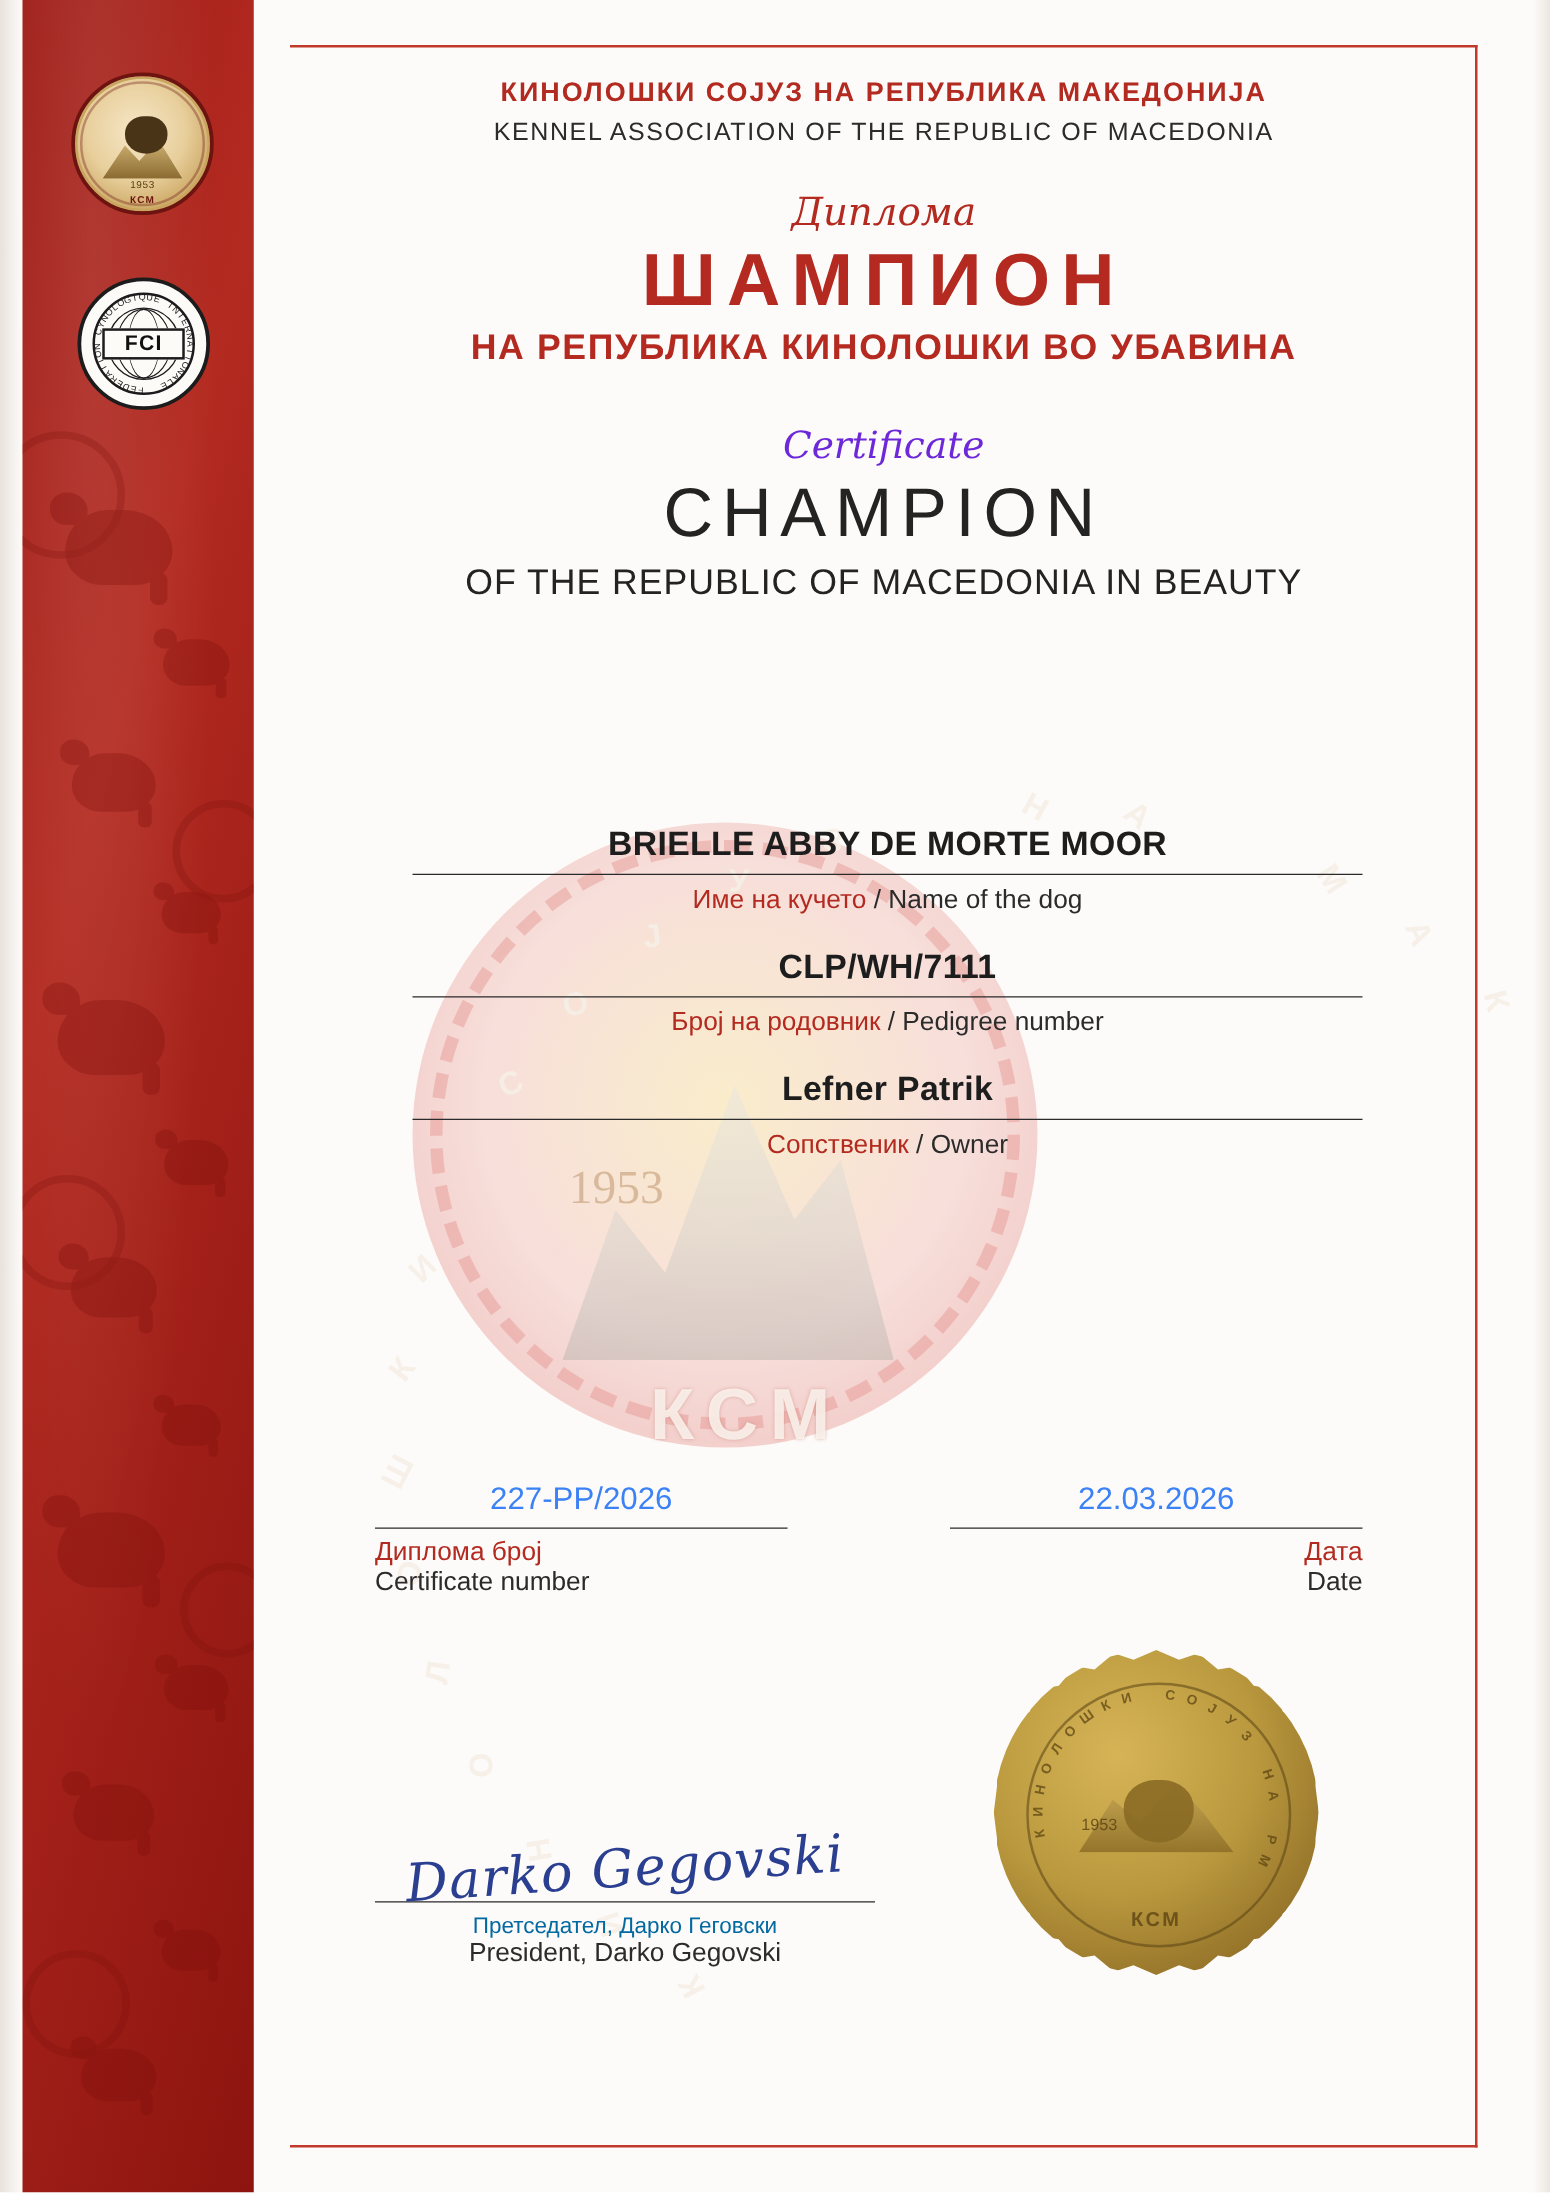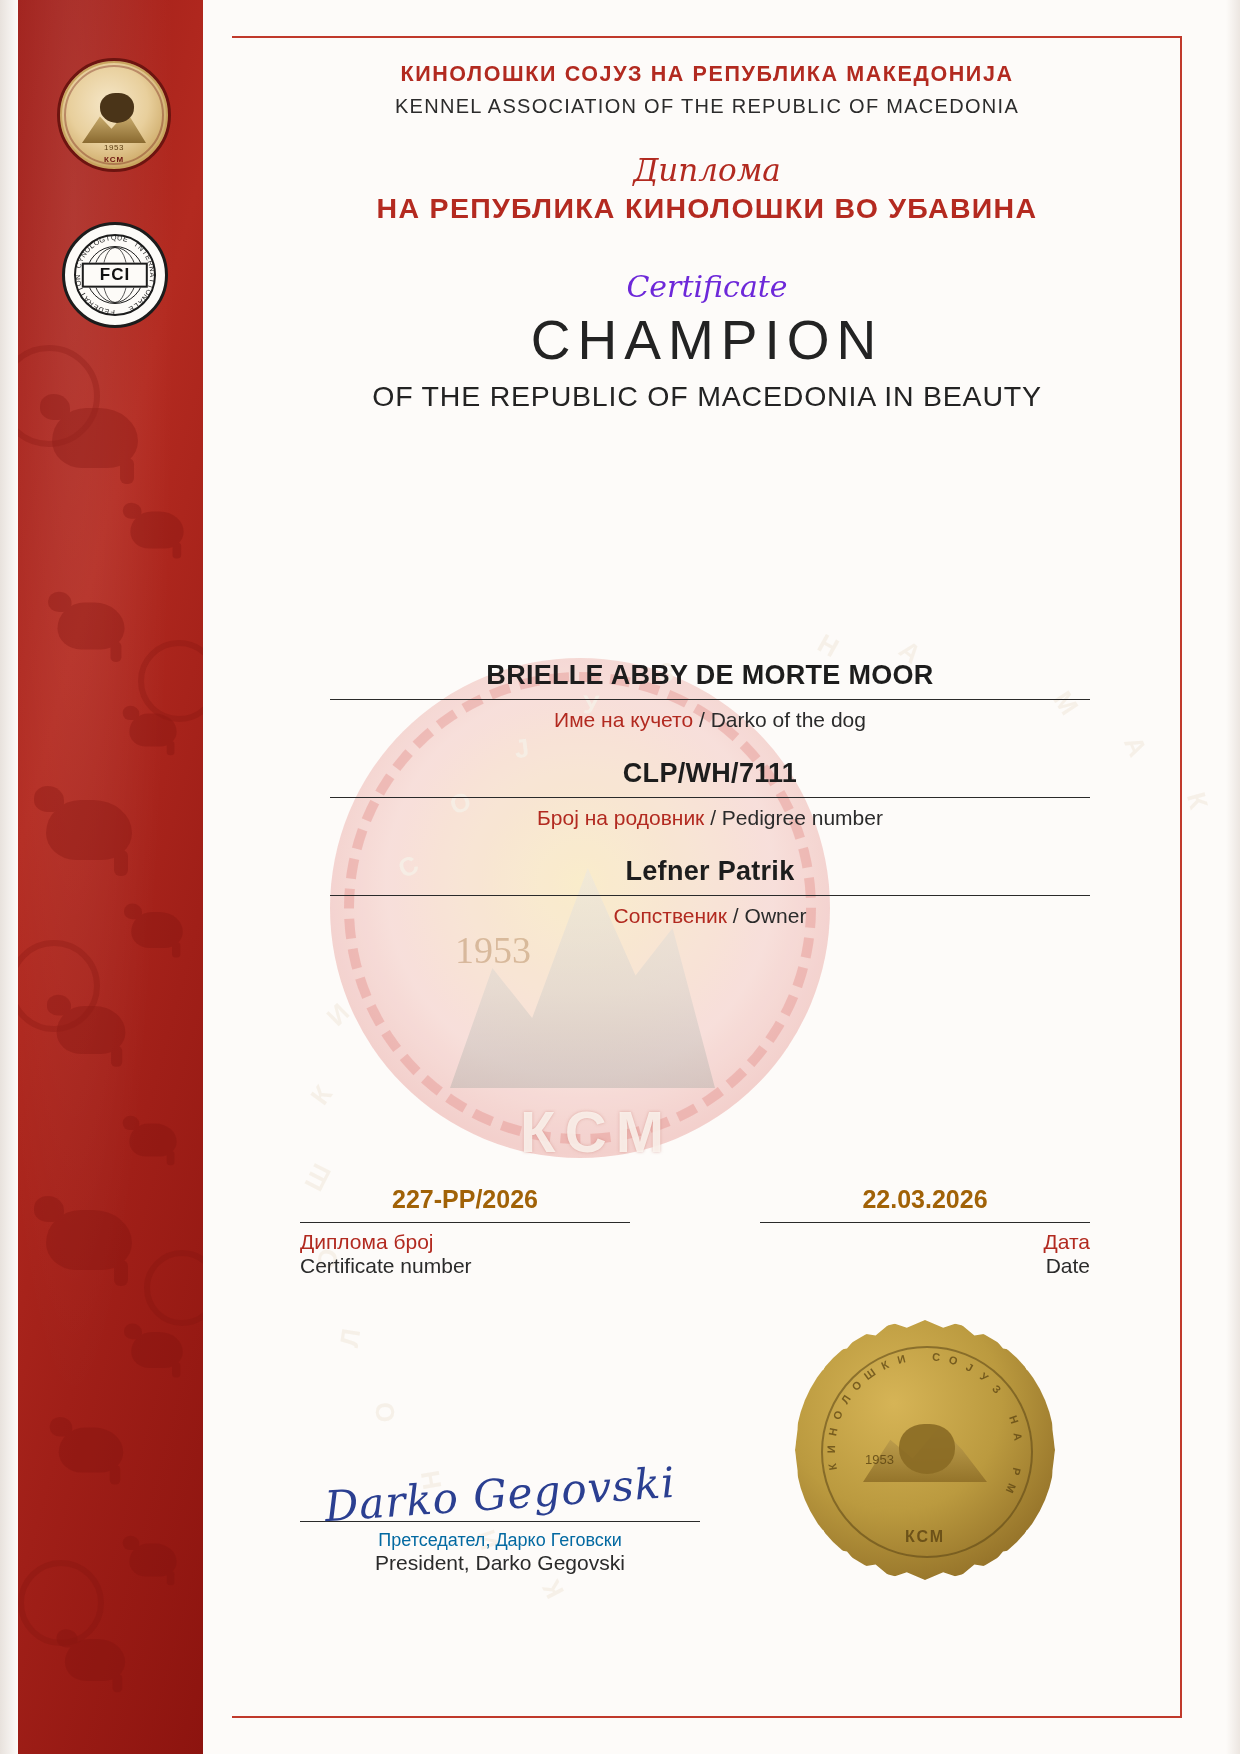--- a/index.html
+++ b/index.html
@@ -370,22 +370,22 @@
     left: 300px;
     width: 790px;
     top: 1185px;
     display: flex;
     justify-content: space-between;
   }
   .bottom-col { width: 330px; }
   .bottom-col.right { text-align: right; }
   .bottom-val {
     font-size: 25px;
-    font-weight: bold;
-    color: #a16207;
+    font-weight: normal;
+    color: #3b82f6;
     padding-bottom: 8px;
     text-align: center;
   }
   .bottom-col.right .bottom-val { text-align: center; }
   .bottom-line { border-bottom: 1.6px solid #2a2a2a; }
   .bottom-cap-mk {
     margin-top: 7px;
     font-size: 21px;
     color: #b22a20;
   }
@@ -614,33 +614,34 @@
         <span style="left: 250px; top: 250px; transform: rotate(65.908deg) translate(-50%, -212px);">А</span>
         <span style="left: 250px; top: 250px; transform: rotate(75.1034deg) translate(-50%, -212px);">К</span>
         <span style="left: 250px; top: 250px; transform: rotate(84.2989deg) translate(-50%, -212px);">Е</span>
       </div>
     </div>
 
   <div class="header">
     <div class="org-mk">КИНОЛОШКИ СОЈУЗ НА РЕПУБЛИКА МАКЕДОНИЈА</div>
     <div class="org-en">KENNEL ASSOCIATION OF THE REPUBLIC OF MACEDONIA</div>
     <div class="diploma-script">Диплома</div>
+    <div class="champion-mk">ШАМПИОН</div>
     <div class="champion-sub-mk">НА РЕПУБЛИКА КИНОЛОШКИ ВО УБАВИНА</div>
     <div class="certificate-script">Certificate</div>
     <div class="champion-en">CHAMPION</div>
     <div class="champion-sub-en">OF THE REPUBLIC OF MACEDONIA IN BEAUTY</div>
   </div>
 
   <div class="fields">
 
     <div class="field">
       <div class="field-value">BRIELLE ABBY DE MORTE MOOR</div>
       <div class="field-line"></div>
       <div class="field-caption">
-        <span class="mk">Име на кучето</span><span class="sep"> / </span><span>Darko of the dog</span>
+        <span class="mk">Име на кучето</span><span class="sep"> / </span><span>Name of the dog</span>
       </div>
     </div>
 
 
     <div class="field">
       <div class="field-value">CLP/WH/7111</div>
       <div class="field-line"></div>
       <div class="field-caption">
         <span class="mk">Број на родовник</span><span class="sep"> / </span><span>Pedigree number</span>
       </div>

